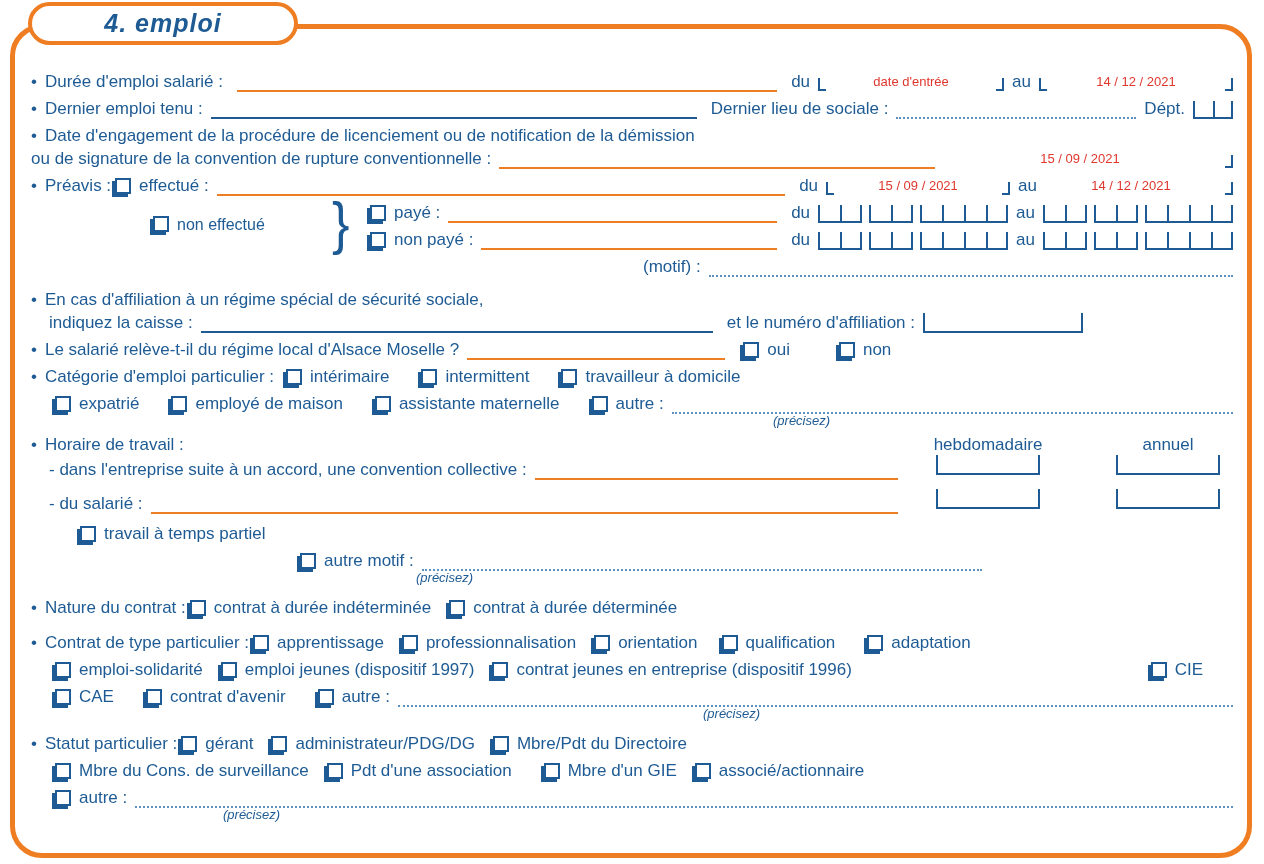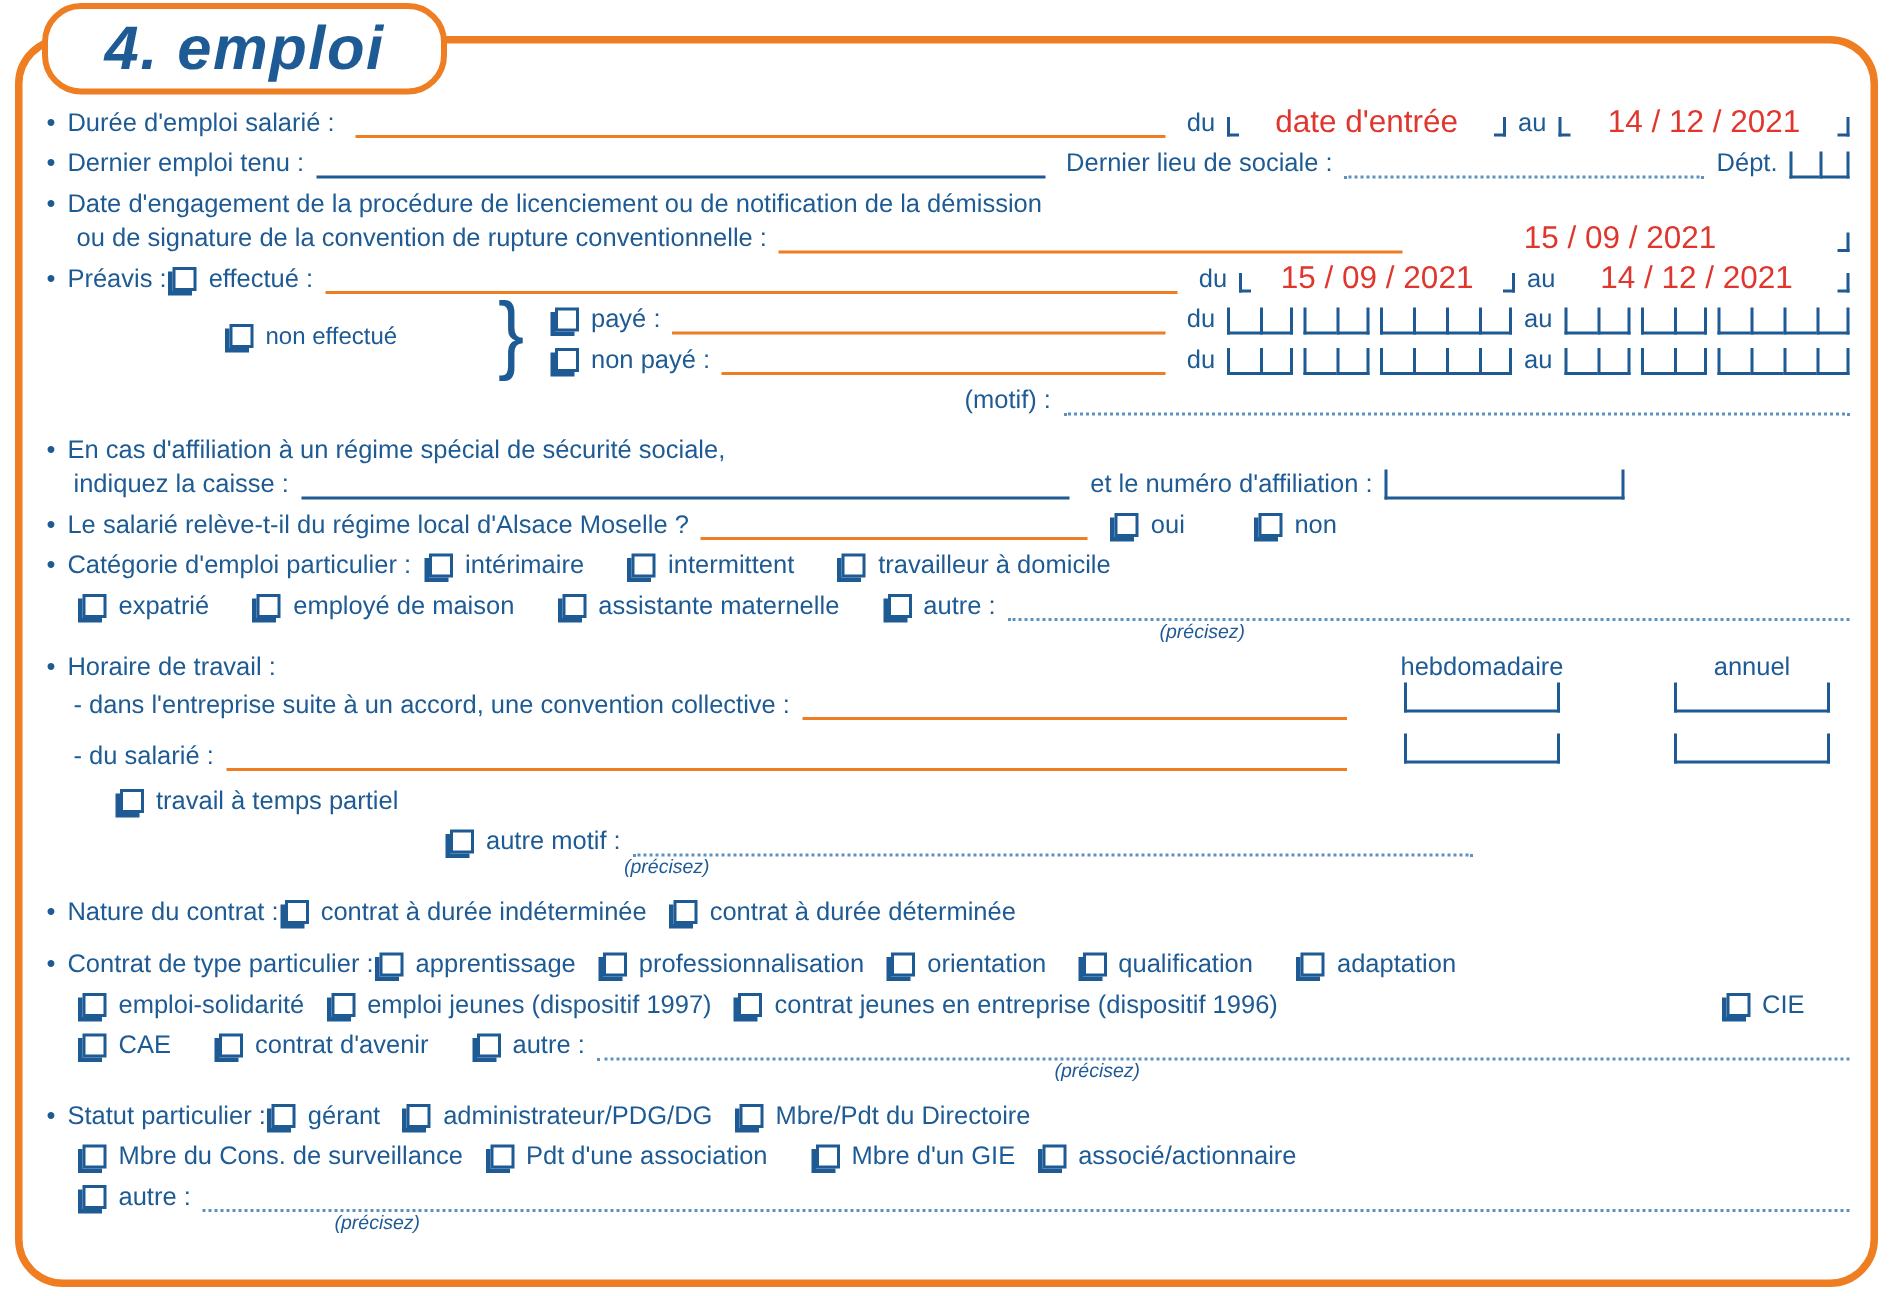--- a/index.html
+++ b/index.html
@@ -6,37 +6,37 @@
     --blue:#1e5b94;
     --orange:#ef7d22;
     --red:#df372d;
     --dot:#5d92c0;
   }
   *{box-sizing:border-box;margin:0;padding:0}
   html,body{width:1264px;height:864px;background:#fff;font-family:"Liberation Sans",sans-serif;color:var(--blue);}
   .page{position:relative;width:1264px;height:864px;overflow:hidden;}
   .frame{position:absolute;left:10px;right:12px;top:24px;bottom:6px;border:5px solid var(--orange);border-radius:32px;padding:18px 14px 0 16px;overflow:hidden;background:#fff;}
   .title-tab{position:absolute;left:28px;top:2px;z-index:3;background:#fff;border:4px solid var(--orange);border-radius:26px;padding:3px 30px;min-width:270px;text-align:center;}
-  .title-tab span{font-size:41px;font-weight:bold;font-style:italic;color:var(--blue);letter-spacing:1px;margin-top:23px;}
+  .title-tab span{font-size:25px;font-weight:bold;font-style:italic;color:var(--blue);letter-spacing:1px;margin-top:23px;}
   .content{position:relative;width:100%;height:100%;padding-top:24px;}
   .row{display:flex;align-items:flex-end;margin-bottom:6px;line-height:21px;font-size:17px;}
   .lbl{white-space:nowrap;color:var(--blue);}
   .bl::before{content:"•";margin-right:8px;color:var(--blue);}
   .sm{font-size:13px;font-style:italic;line-height:14px;}
   
   .fl{display:inline-block;height:4px;border-bottom:2px solid var(--blue);}
   .fl.o{border-bottom:2px solid var(--orange);}
   .fl.dot{border-bottom:2px dotted var(--dot);}
   .grow{flex:1 1 auto;}
   
   .cb{flex:0 0 auto;width:16px;height:16px;border:2px solid var(--blue);background:#fff;box-shadow:-3px 3px 0 0 var(--blue);display:inline-block;margin:0 8px 2px 4px;}
   
   .tkl{flex:0 0 auto;width:8px;height:13px;border-left:2px solid var(--blue);border-bottom:2px solid var(--blue);margin-bottom:1px;}
   .tkr{flex:0 0 auto;width:8px;height:13px;border-right:2px solid var(--blue);border-bottom:2px solid var(--blue);margin-bottom:1px;}
-  .red{color:var(--red);font-size:21px;text-align:center;white-space:nowrap;line-height:20px;}
+  .red{color:var(--red);font-size:13px;text-align:center;white-space:nowrap;line-height:20px;}
   
   .obox{display:inline-block;height:20px;border:2px solid var(--blue);border-top:none;}
   
   .dgrp{display:inline-flex;align-items:flex-end;}
   .cs{display:inline-flex;}
   .cs i{display:inline-block;width:22px;height:18px;border-left:2px solid var(--blue);border-bottom:2px solid var(--blue);}
   .cs i:last-child{border-right:2px solid var(--blue);}
   .cs + .cs{margin-left:7px;}
   .cs.dept i{width:20px;}
   .gap8{width:8px;flex:0 0 8px}.gap14{width:14px;flex:0 0 14px}.gap20{width:20px;flex:0 0 20px}.gap28{width:28px;flex:0 0 28px}.gap45{width:45px;flex:0 0 45px}
@@ -85,21 +85,21 @@
         <span class="cs dept">
             <i></i>
             <i></i>
           </span>
       </div>
 
       <div class="row" style="margin-bottom:2px">
         <span class="lbl bl">Date d'engagement de la procédure de licenciement ou de notification de la démission</span>
       </div>
       <div class="row">
-        <span class="lbl" style="margin-left:20px">ou de signature de la convention de rupture conventionnelle :</span>
+        <span class="lbl" style="margin-left:0">ou de signature de la convention de rupture conventionnelle :</span>
         <span class="gap8"></span>
         <span class="fl o grow"></span>
         <span class="red" style="width:290px">15 / 09 / 2021</span>
         <span class="tkr"></span>
       </div>
 
       <div class="row" style="margin-top:4px">
         <span class="lbl bl">Préavis :</span>
         <span class="cb"></span>
         <span class="lbl">effectué :</span>

